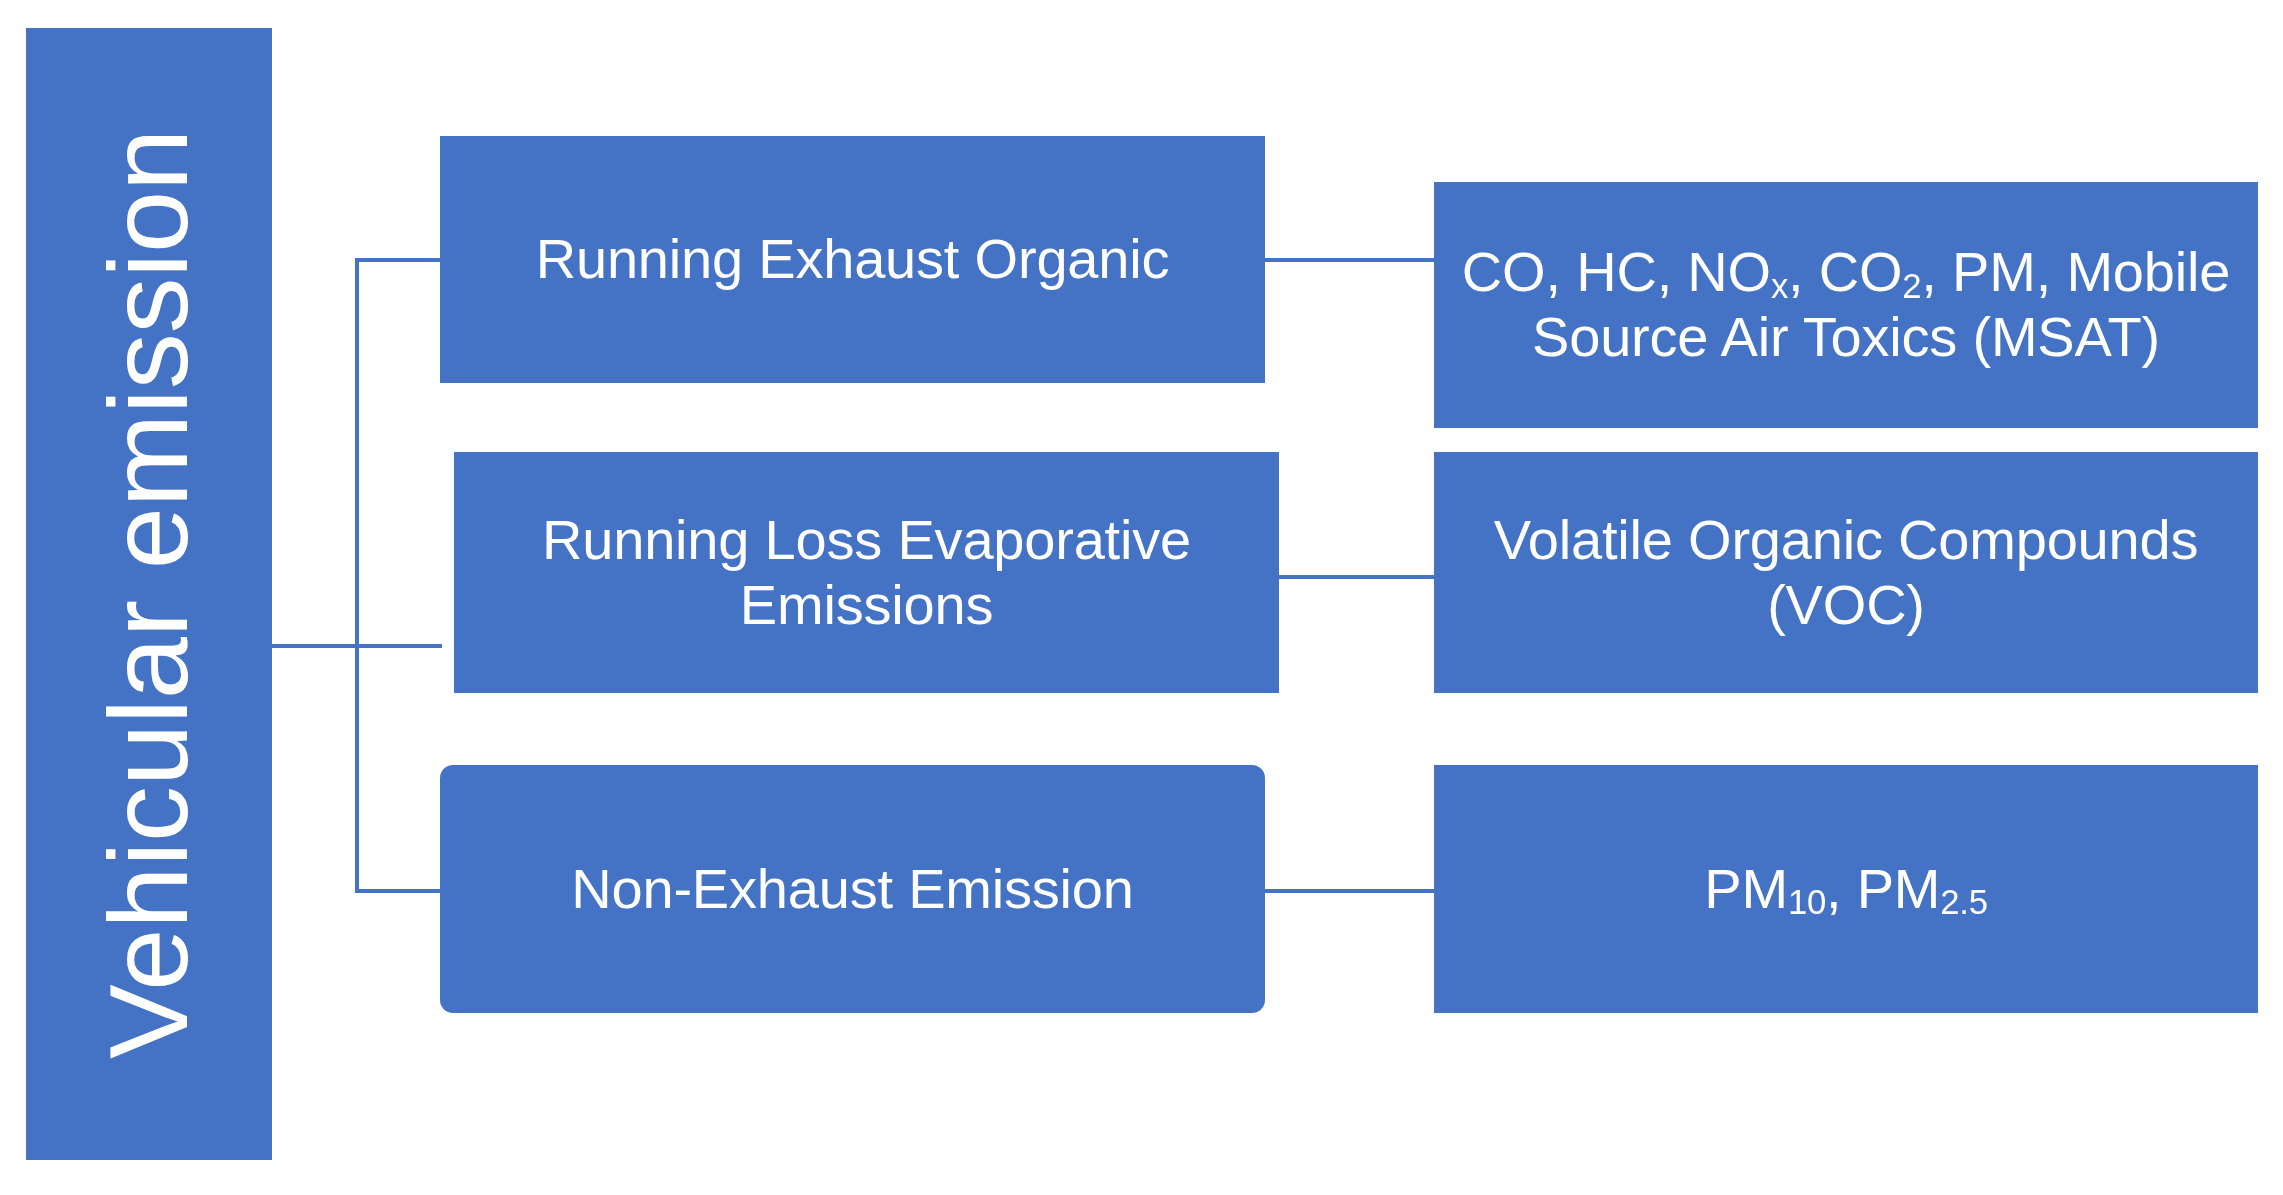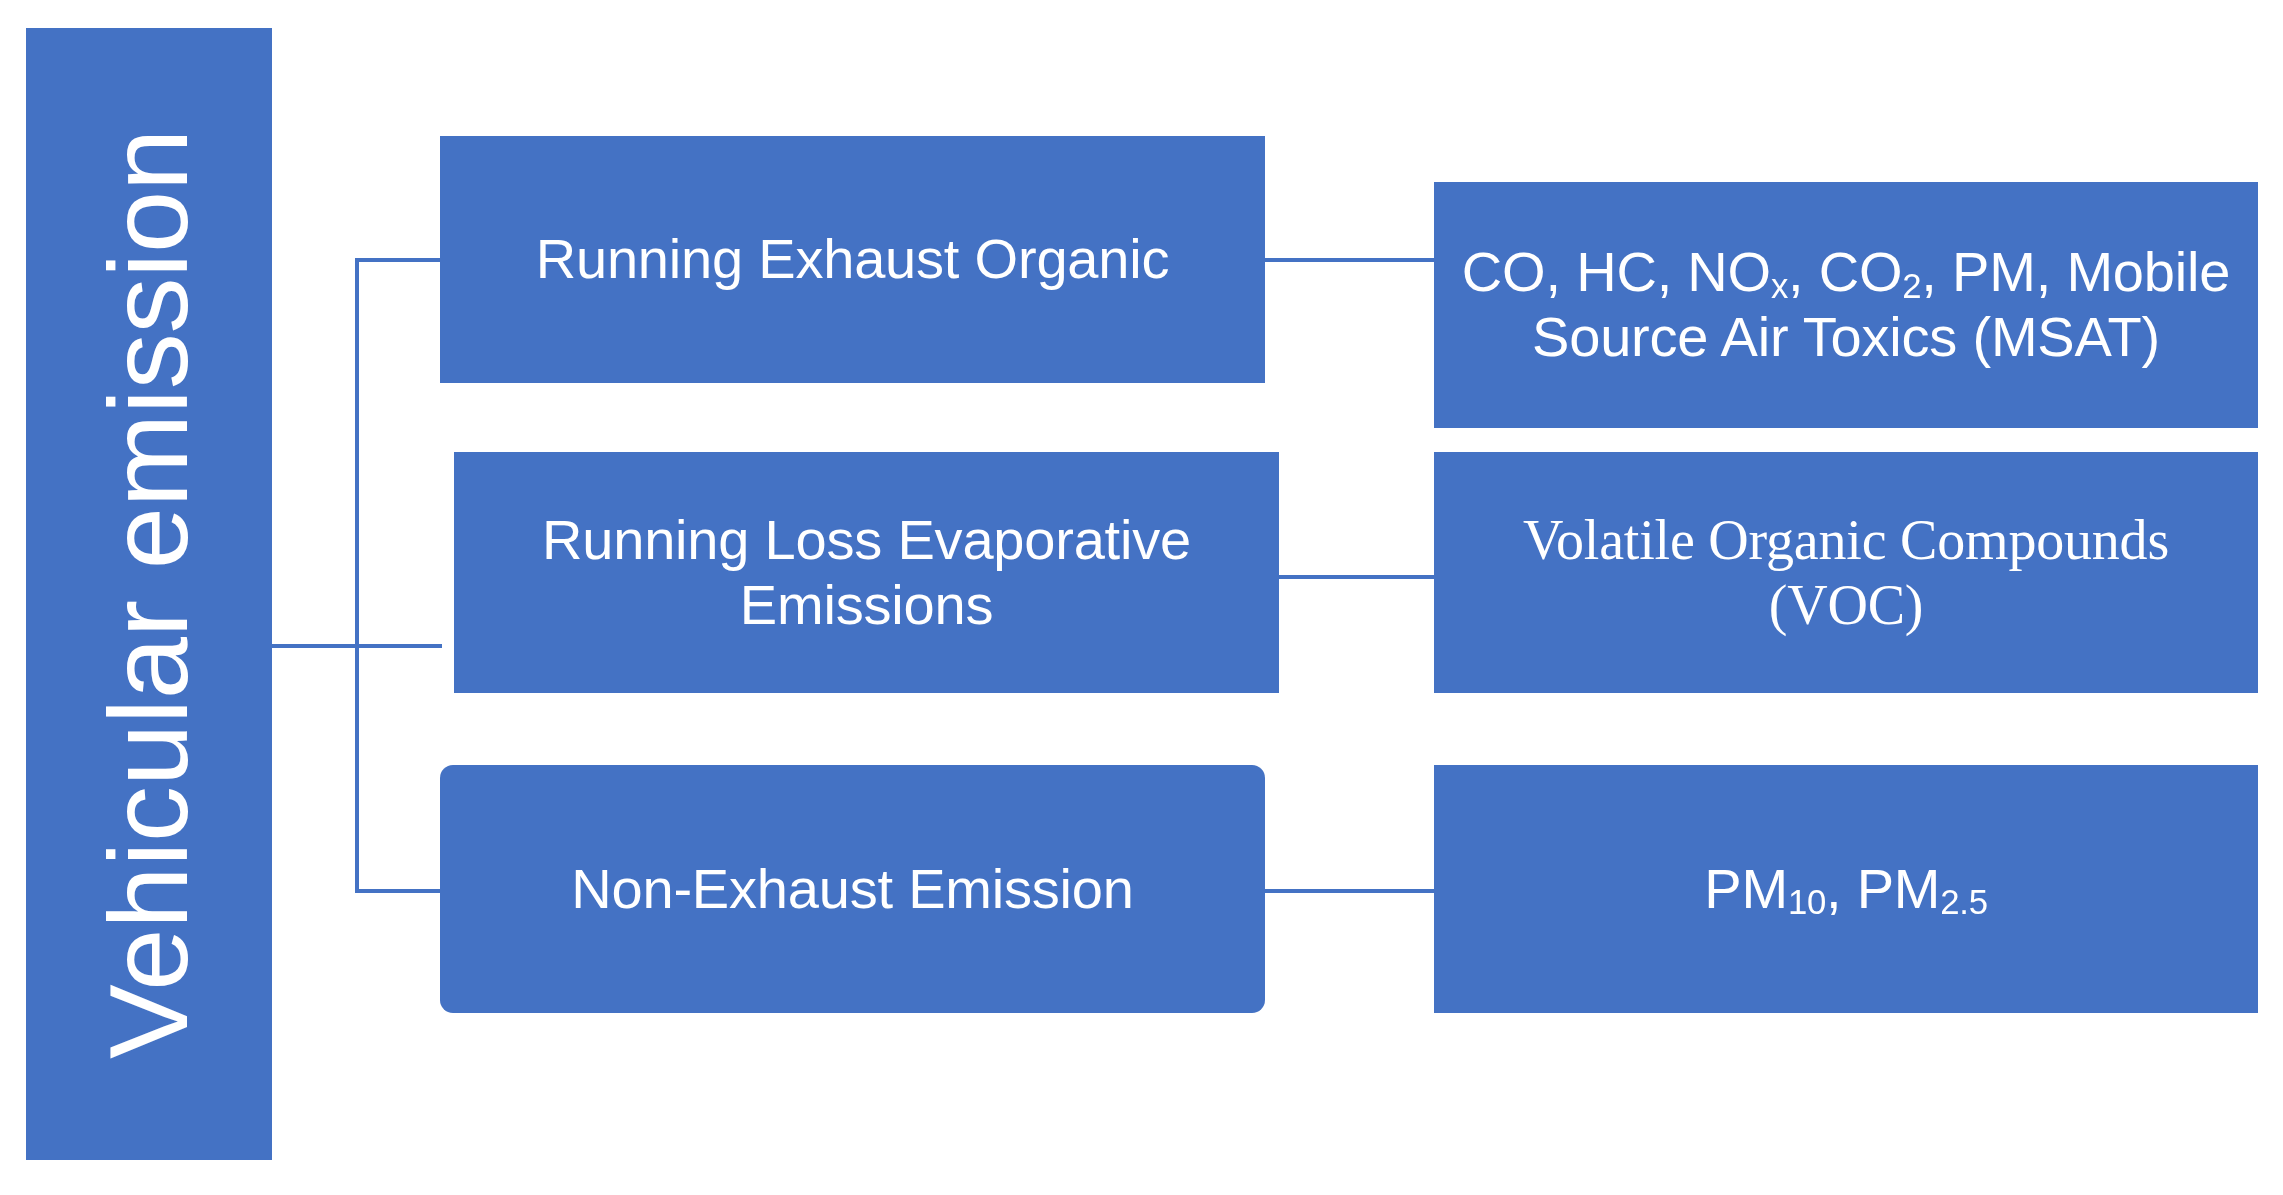--- a/index.html
+++ b/index.html
@@ -59,21 +59,21 @@
   #mid-box-2 { top: 765px;  height: 248px; border-radius: 13px; }
 
   
   .right-box {
     left: 1434px;
     width: 824px;
     font-size: 56px;
     padding: 0 14px;
   }
   #right-box-0 { top: 136px;  height: 246px; margin-top: 46px; }
-  #right-box-1 { top: 452px;  height: 241px; font-family: Liberation Serif, serif; }
+  #right-box-1 { top: 452px;  height: 241px; }
   #right-box-2 { top: 765px;  height: 248px; }
 
   .right-box .txt, .mid-box .txt { display: block; }
 
   sub {
     font-size: 0.62em;
     vertical-align: baseline;
     position: relative;
     bottom: -0.20em;
     letter-spacing: -0.3px;

